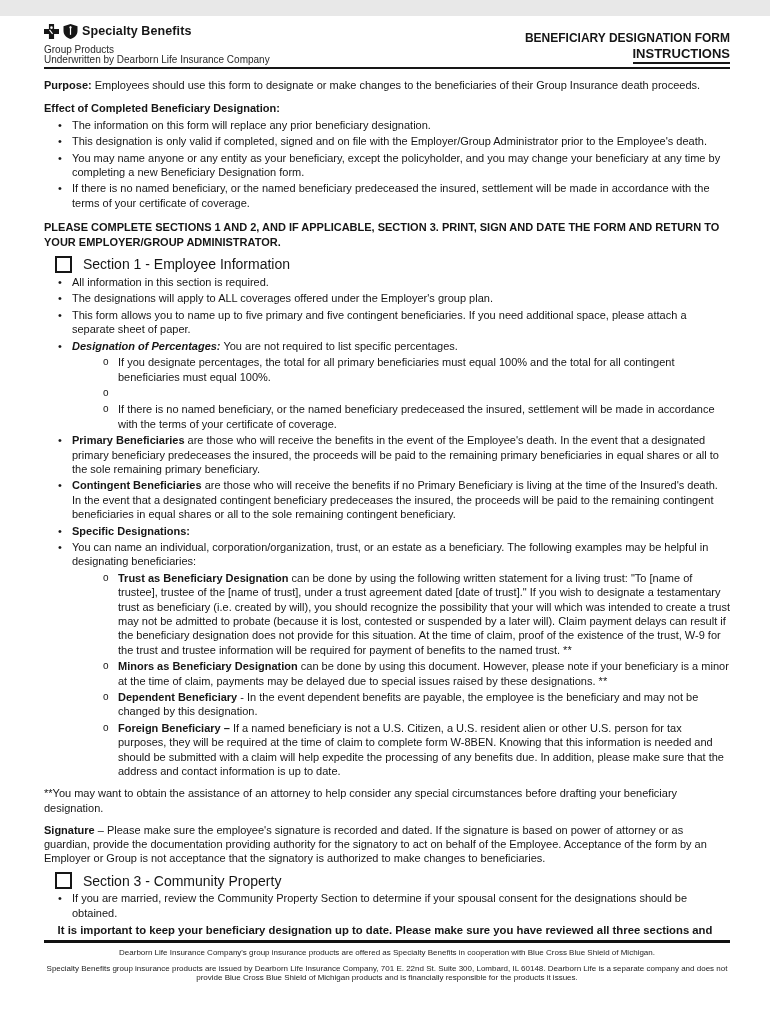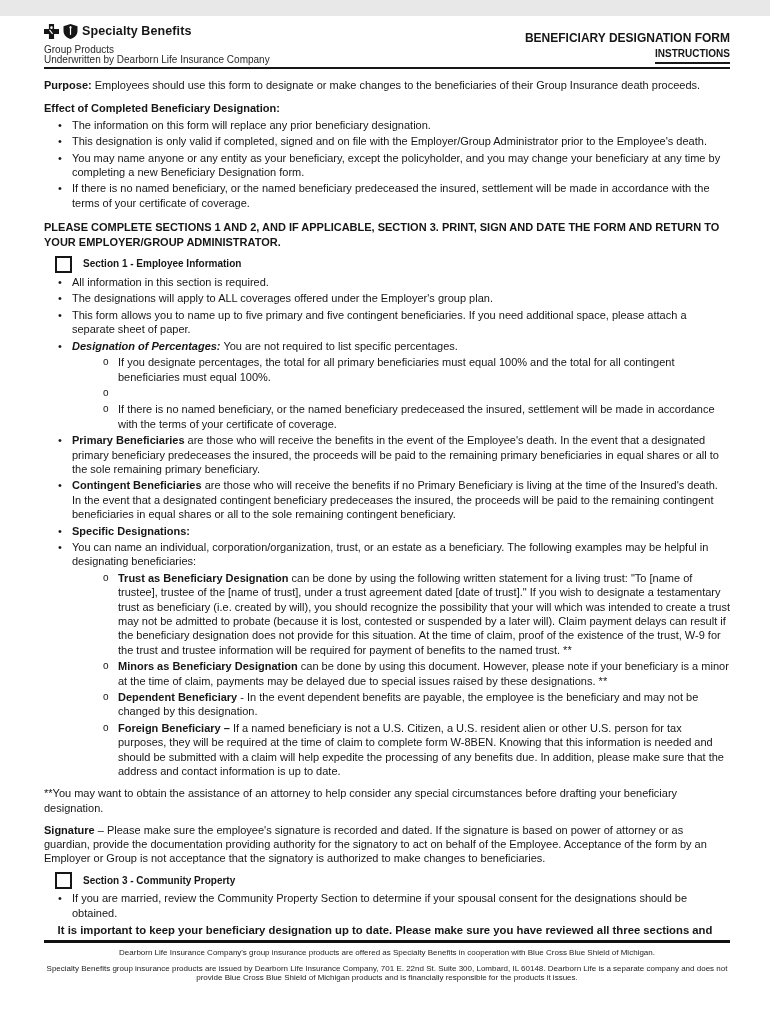--- a/index.html
+++ b/index.html
@@ -18,42 +18,42 @@
   
   .header{display:flex;justify-content:space-between;align-items:flex-start;
           border-bottom:2px solid #161616;padding-bottom:2px;}
   .logo-block{padding-top:2px;}
   .logo-row{display:flex;align-items:center;gap:4px;margin-bottom:6px;}
   .logo-row svg{display:block;}
   .brand{font-weight:bold;font-size:12.5px;letter-spacing:.1px;}
   .logo-sub{font-size:10px;line-height:10px;color:#2a2a2a;}
   .titles{text-align:right;padding-top:8px;}
   .title1{font-weight:bold;font-size:12px;line-height:16px;}
-  .title2{font-weight:bold;font-size:10px;line-height:16px;}
+  .title2{font-weight:bold;font-size:13px;line-height:16px;}
   .title2 span{border-bottom:2px solid #161616;display:inline-block;}
   
   .para{margin-top:9px;}
   .b{font-weight:bold;}
   .bi{font-weight:bold;font-style:italic;}
   .heading{font-weight:bold;margin-top:9px;}
   .notice{font-weight:bold;margin-top:10px;}
   
   .list{margin-top:2px;}
   .li{display:flex;margin-top:2px;}
   .blt{width:14px;margin-left:14px;flex:0 0 14px;text-align:left;}
   .litx{flex:1;}
   .sublist{margin-top:1px;}
   .sli{display:flex;margin-top:2px;}
   .sblt{width:15px;margin-left:59px;flex:0 0 15px;font-size:10px;}
   .slitx{flex:1;}
   
   .sec-head{display:flex;align-items:center;margin-top:7px;}
   .checkbox{width:17px;height:17px;border:2px solid #161616;margin-left:11px;
             flex:0 0 17px;background:#fff;box-sizing:border-box;}
-  .sec-title{font-weight:bold;margin-left:11px;font-size:10px;}
+  .sec-title{font-weight:normal;margin-left:11px;font-size:14px;}
   .indent-note{margin-top:8px;}
   .sig-para{margin-top:8px;line-height:14px;}
   
   .closing{margin-top:3px;text-align:center;font-weight:bold;font-size:11.3px;line-height:15px;
            margin-left:-14px;margin-right:-10px;}
   .closing .u{border-bottom:1.5px solid #161616;display:inline-block;line-height:13.5px;}
   
   .footer{border-top:3px solid #111;margin-top:2px;padding-top:3px;}
   .disc{font-size:8px;line-height:9.5px;text-align:center;color:#222;margin-top:6px;}
   .disc:first-child{margin-top:2px;}

